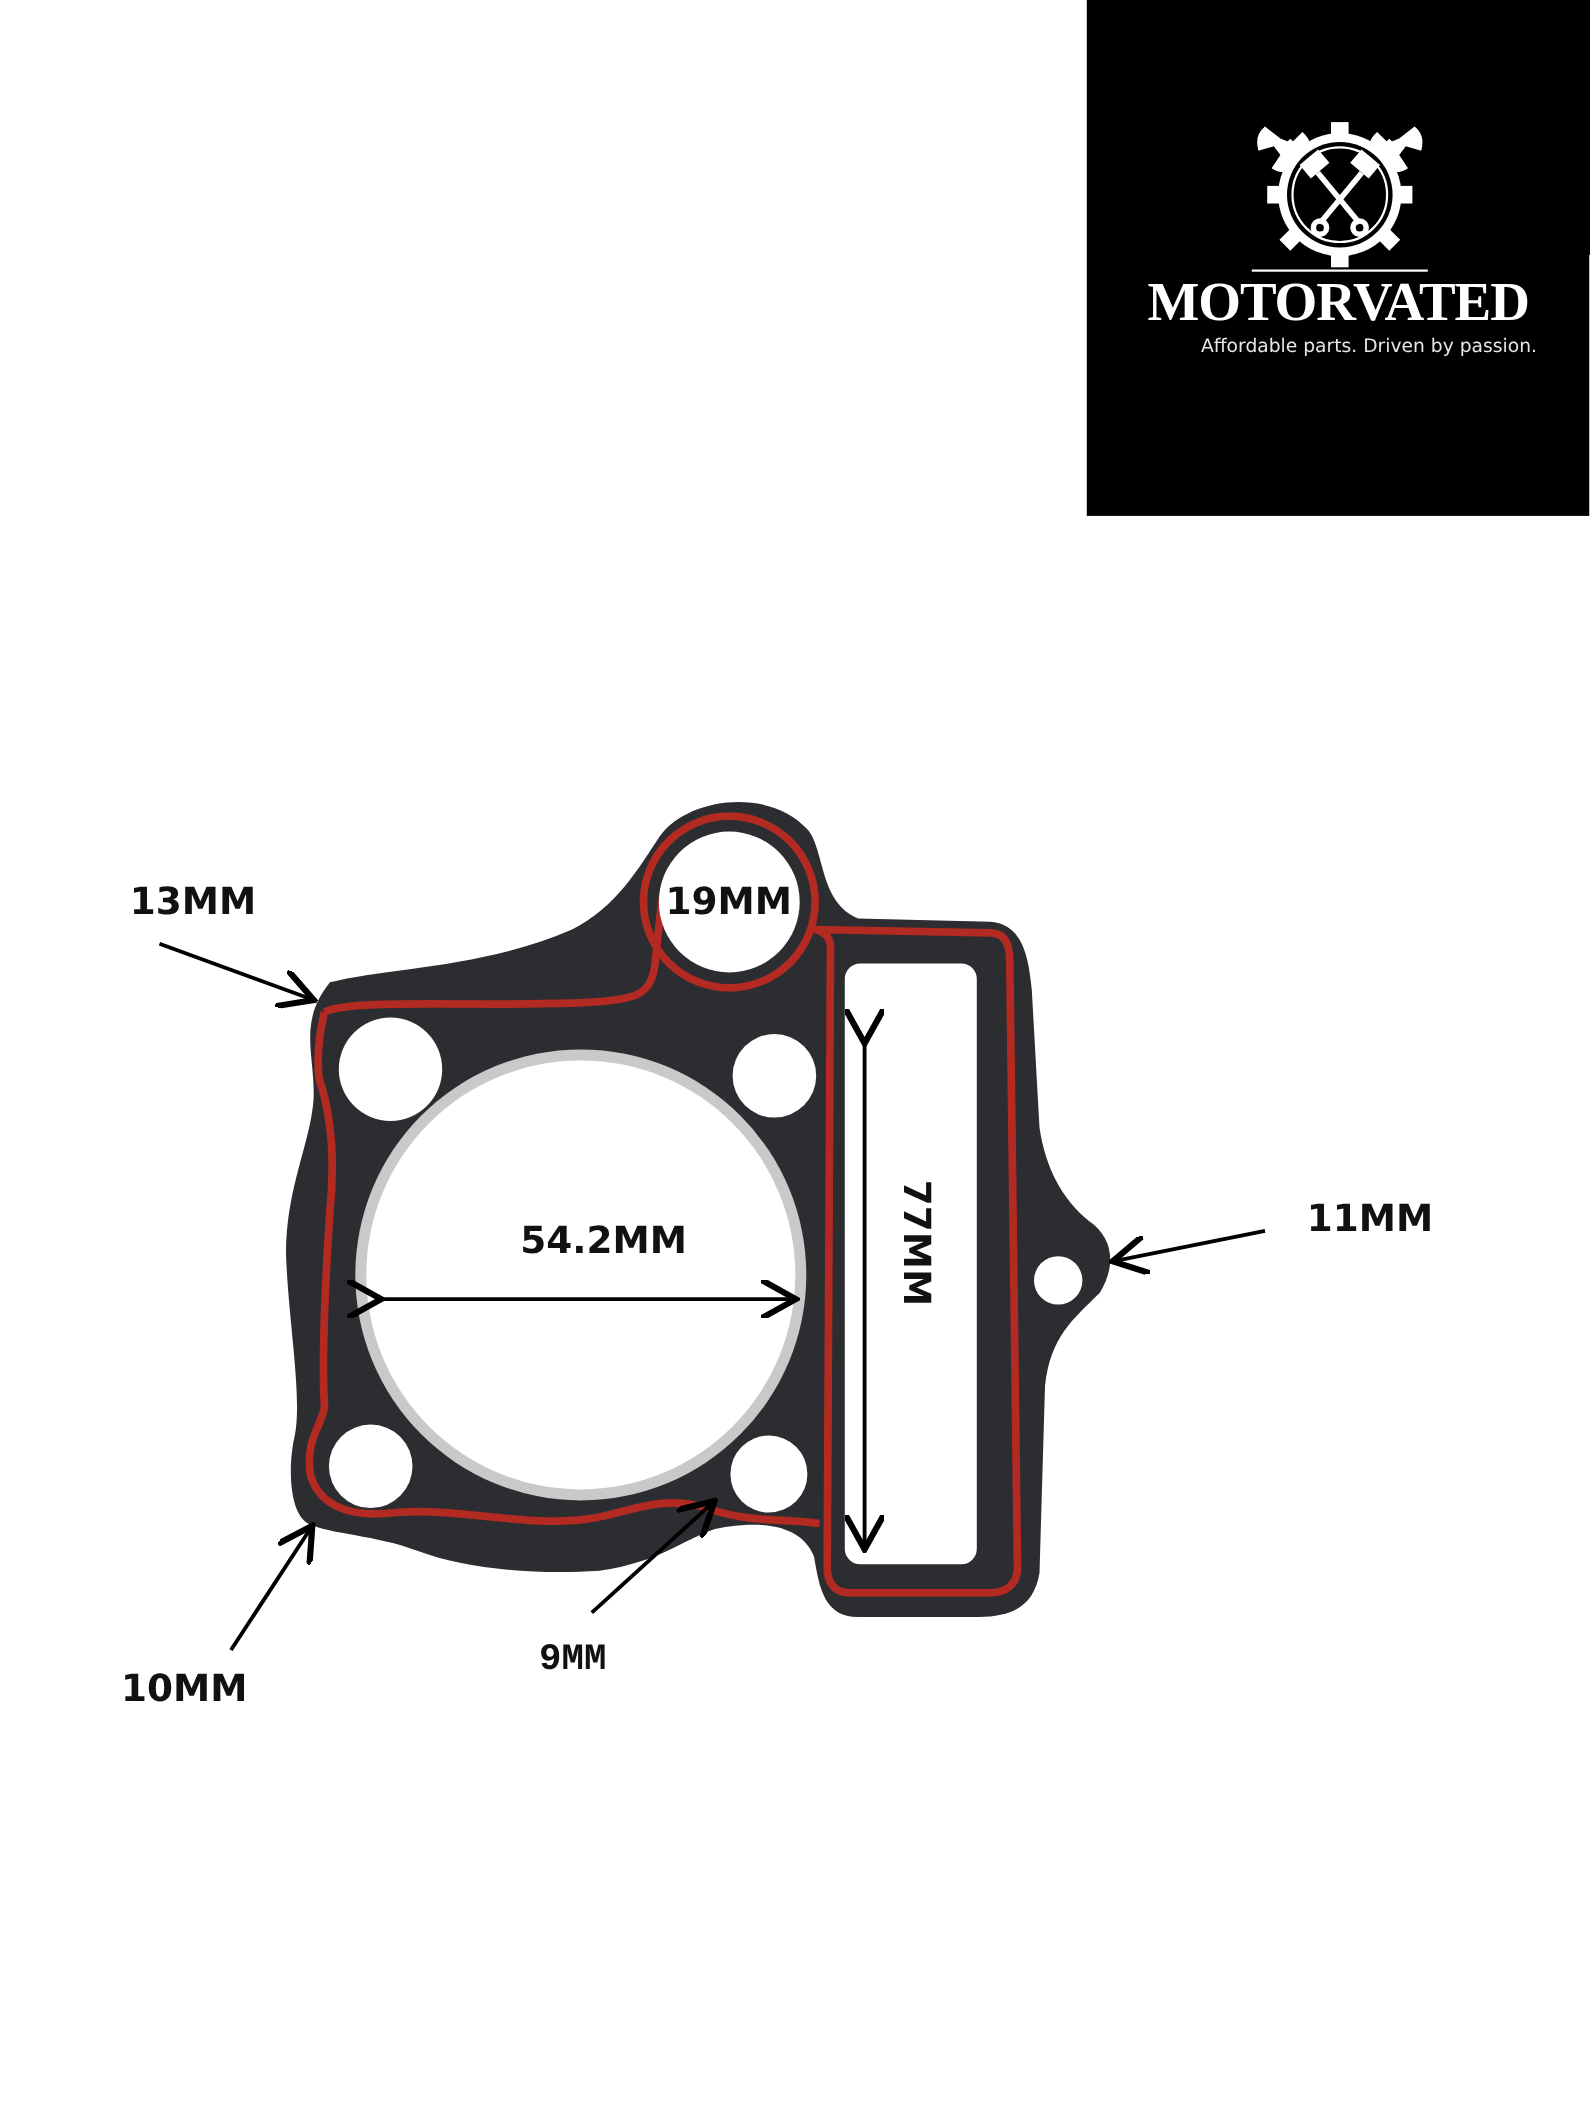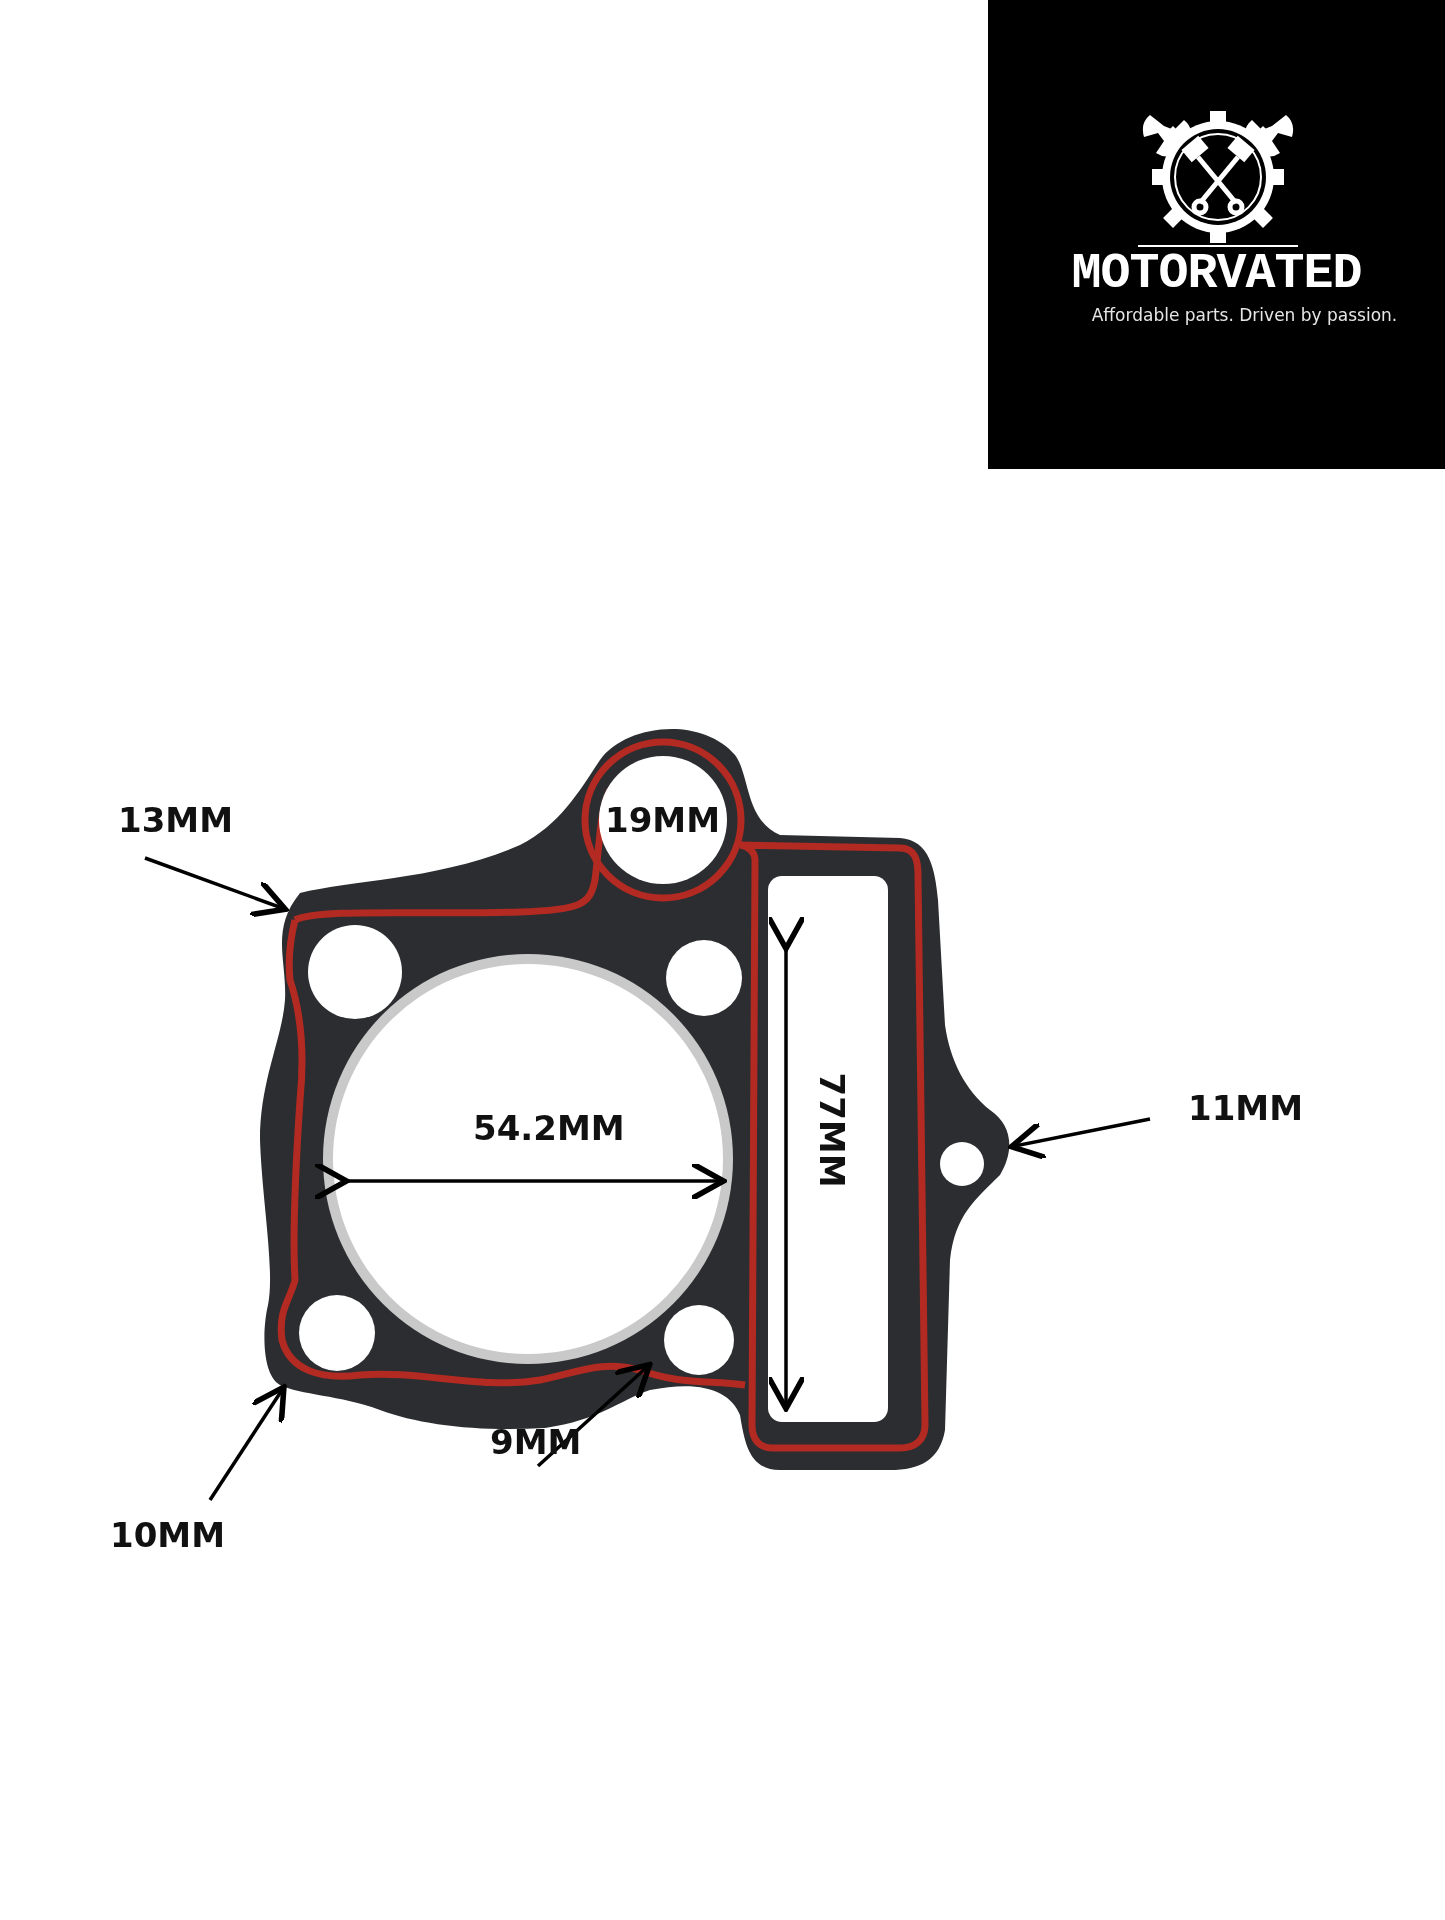--- a/index.html
+++ b/index.html
@@ -2,21 +2,21 @@
 <html><head>
 <meta charset="utf-8">
 <style>
   html, body { margin:0; padding:0; background:#ffffff; }
   body { width:1445px; height:1920px; position:relative; overflow:hidden;
          font-family:"DejaVu Sans", "Liberation Sans", sans-serif; }
   .logo-box { position:absolute; left:988px; top:0; width:457px; height:469px; background:#000; }
   .logo-emblem { position:absolute; left:140px; top:95px; width:180px; height:155px; }
   .logo-word { position:absolute; left:0; width:457px; top:245px; text-align:center;
                color:#fff; font-weight:bold; font-size:50px; letter-spacing:-1px;
-               font-family:Liberation Mono, monospace; }
+               font-family:Liberation Serif, serif; }
   .logo-tagline { position:absolute; left:0; width:513px; top:305px; text-align:center;
                   color:#e6e6e6; font-size:17px; font-family:"DejaVu Sans", sans-serif; }
   .stage { position:absolute; left:0; top:0; width:1445px; height:1920px; }
   .dim { position:absolute; font-weight:bold; font-size:34px; color:#111;
          font-family:"DejaVu Sans", sans-serif; white-space:nowrap; }
   .dim.vertical { transform:rotate(90deg); transform-origin:center center; }
 </style>
 </head>
 <body>
 
@@ -121,13 +121,13 @@
     <line x1="538" y1="1466" x2="647" y2="1367" marker-end="url(#ah)"></line>
   </g>
 </svg>
 
 <div class="dim" style="left:86px; top:800px;margin-left:32px;">13MM</div>
 <div class="dim" style="left:605px; top:800px;text-align:right;">19MM</div>
 <div class="dim" style="left:473px; top:1108px;">54.2MM</div>
 <div class="dim vertical" style="left:775px; top:1110px;">77MM</div>
 <div class="dim" style="left:1188px; top:1088px;">11MM</div>
 <div class="dim" style="left:110px; top:1515px;">10MM</div>
-<div class="dim" style="left:490px; top:1422px;">9MM</div>
+<div class="dim" style="left:490px; top:1490px;font-family:Liberation Mono, monospace;">9MM</div>
 
 </body></html>

